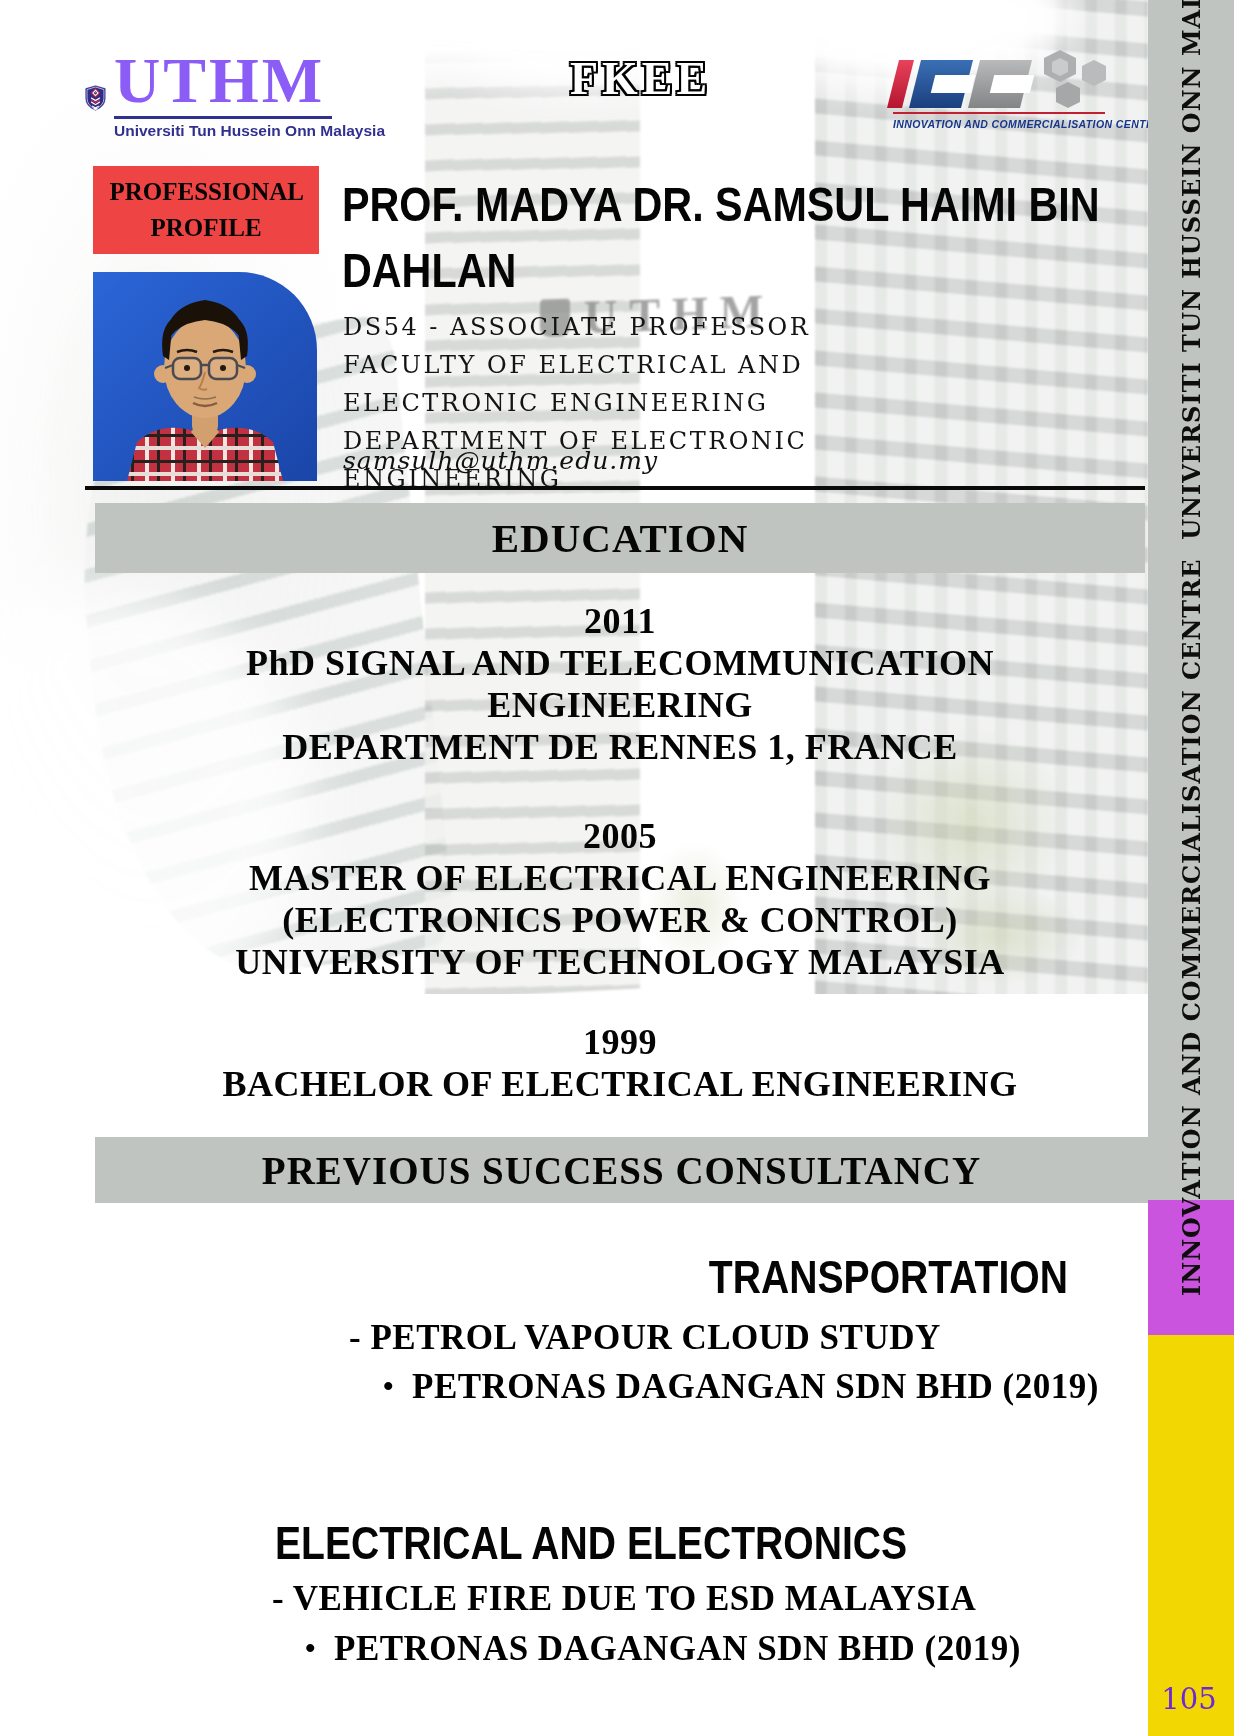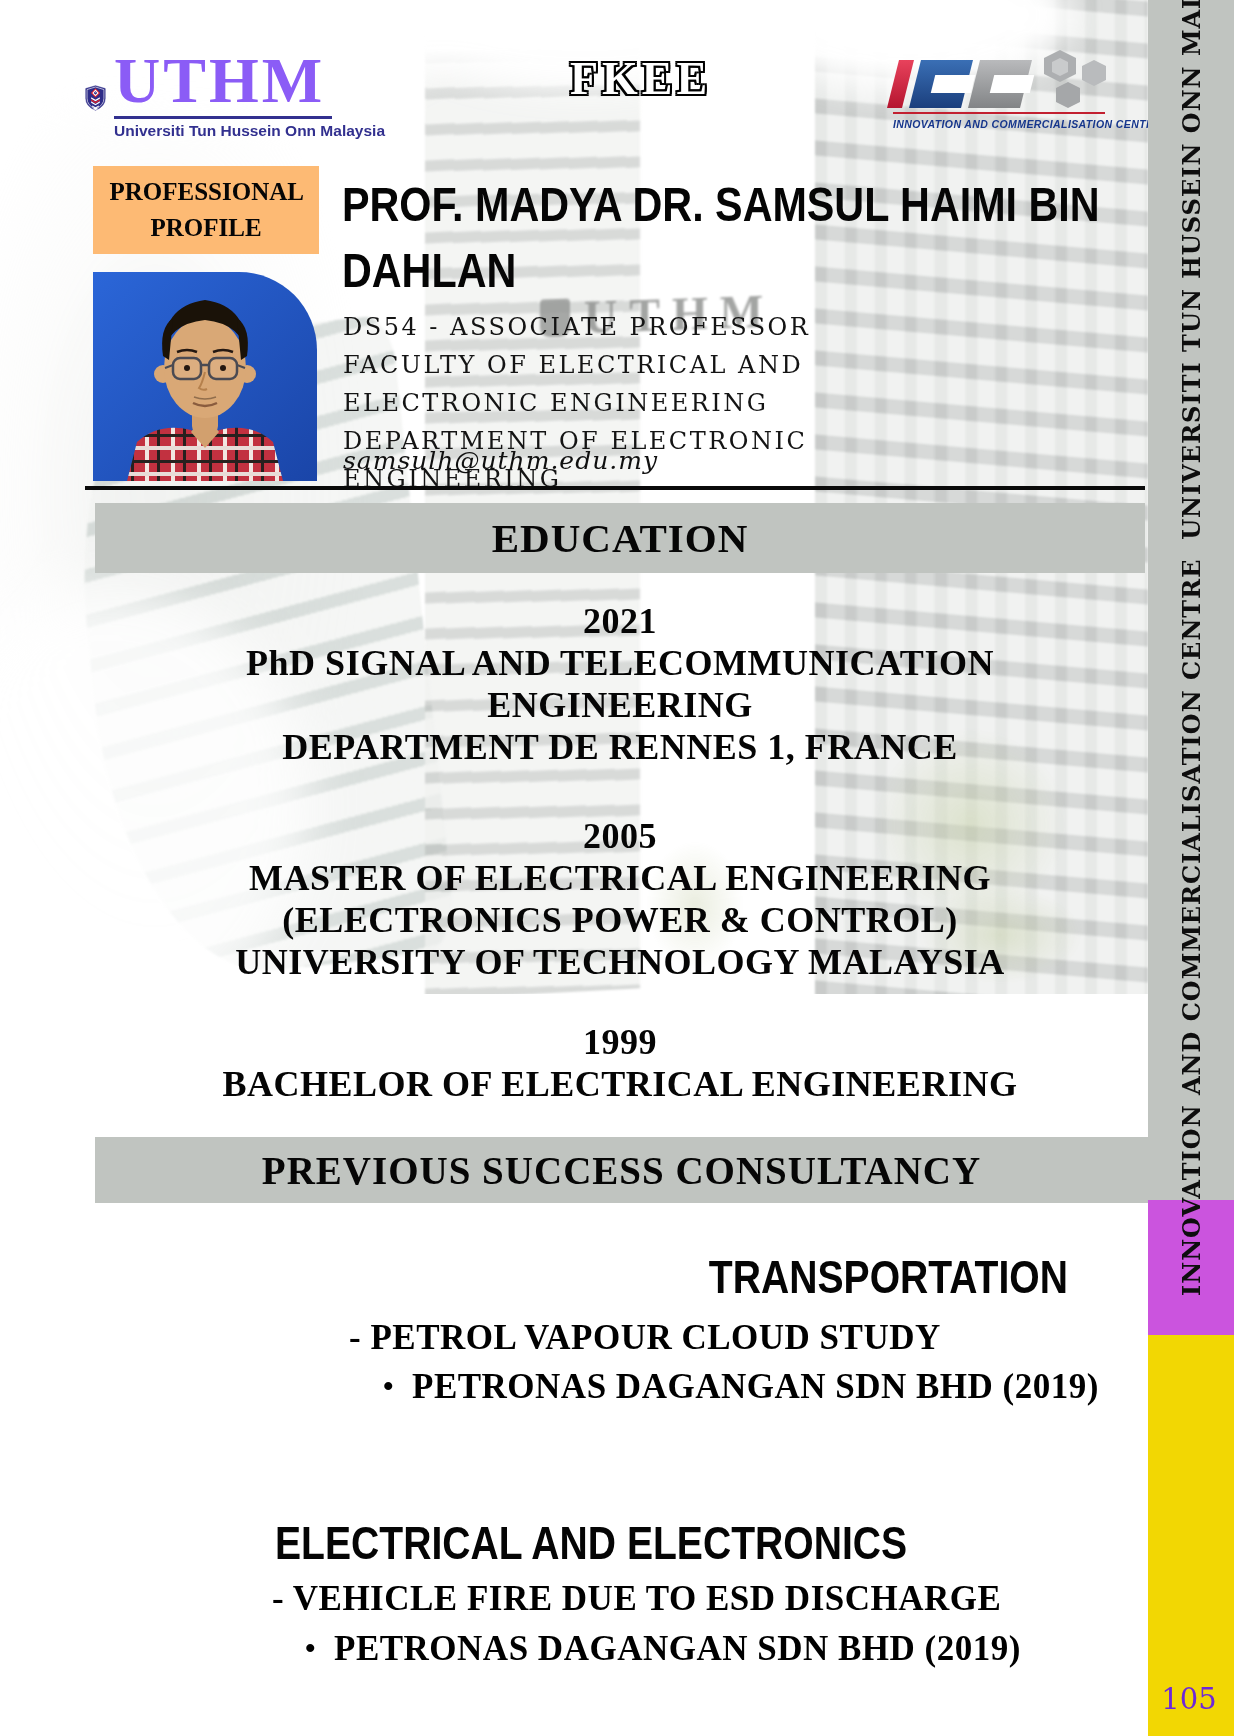--- a/index.html
+++ b/index.html
@@ -62,21 +62,21 @@
   .icc-c{position:relative;width:52px;height:48px;transform:skewX(-14deg);}
   .icc-c.blue{background:linear-gradient(180deg,#3A6FB5,#1B3F7D);}
   .icc-c.gray{background:linear-gradient(180deg,#B9BABC,#828486);}
   .icc-c::after{content:"";position:absolute;left:18px;top:15px;width:40px;height:18px;background:#fff;}
   .icc-hex{position:absolute;right:-6px;top:-4px;}
   .icc-underline{height:2px;background:#C22030;margin-top:4px;width:212px;}
   .icc-tagline{margin-top:4px;font:bold italic 10.5px "Liberation Sans",sans-serif;color:#16368C;
       letter-spacing:.4px;white-space:nowrap;}
 
   
-  .prof-badge{left:93px;top:166px;width:226px;height:88px;background:#fdba74;z-index:2;
+  .prof-badge{left:93px;top:166px;width:226px;height:88px;background:#ef4444;z-index:2;
       display:flex;align-items:center;justify-content:center;text-align:center;
       font:bold 25px "Liberation Serif",serif;line-height:36px;color:#060606;padding:0 20px;box-sizing:border-box;}
   .photo{left:93px;top:272px;width:224px;height:209px;z-index:2;border-radius:0 78px 0 0;overflow:hidden;}
   .person-name{left:342px;top:172px;width:950px;z-index:2;
       font:bold 48px "Liberation Sans",sans-serif;line-height:66px;color:#050505;
       transform:scaleX(.86);transform-origin:0 0;}
   .person-titles{left:343px;top:308px;width:650px;z-index:2;
       font:24px "DejaVu Serif",serif;letter-spacing:2.5px;line-height:38px;color:#141414;}
   .person-email{left:343px;top:446px;z-index:2;
       font:italic 25px "DejaVu Serif",serif;letter-spacing:1px;color:#101010;}
@@ -222,21 +222,21 @@
     <div>DS54 - ASSOCIATE PROFESSOR</div>
     <div>FACULTY OF ELECTRICAL AND ELECTRONIC ENGINEERING</div>
     <div>DEPARTMENT OF ELECTRONIC ENGINEERING</div>
   </div>
   <div class="person-email abs">samsulh@uthm.edu.my</div>
   <div class="hrule abs"></div>
 
   <div class="bar bar-edu abs">EDUCATION</div>
   <div class="edu-list abs">
     <div class="edu-entry">
-      <div>2021</div>
+      <div>2011</div>
       <div class="edu-qual">PhD SIGNAL AND TELECOMMUNICATION ENGINEERING</div>
       <div>DEPARTMENT DE RENNES 1, FRANCE</div>
     </div>
     <div class="edu-entry">
       <div>2005</div>
       <div class="edu-qual">MASTER OF ELECTRICAL ENGINEERING (ELECTRONICS POWER &amp; CONTROL)</div>
       <div>UNIVERSITY OF TECHNOLOGY MALAYSIA</div>
     </div>
     <div class="edu-entry">
       <div>1999</div>
@@ -246,18 +246,18 @@
 
   <div class="bar bar-cons abs">PREVIOUS SUCCESS CONSULTANCY</div>
 
   <div class="cat-heading cat-transport abs">TRANSPORTATION</div>
   <div class="proj proj-t1 abs">- PETROL VAPOUR CLOUD STUDY</div>
   <div class="proj proj-t2 abs">
     <span class="bullet">•</span><span>PETRONAS DAGANGAN SDN BHD (2019)</span>
   </div>
 
   <div class="cat-heading cat-electric abs">ELECTRICAL AND ELECTRONICS</div>
-  <div class="proj proj-e1 abs">- VEHICLE FIRE DUE TO ESD DISCHARGE</div>
+  <div class="proj proj-e1 abs">- VEHICLE FIRE DUE TO ESD MALAYSIA</div>
   <div class="proj proj-e2 abs">
     <span class="bullet">•</span><span>PETRONAS DAGANGAN SDN BHD (2019)</span>
   </div>
 
 </div>
 
 </body></html>

